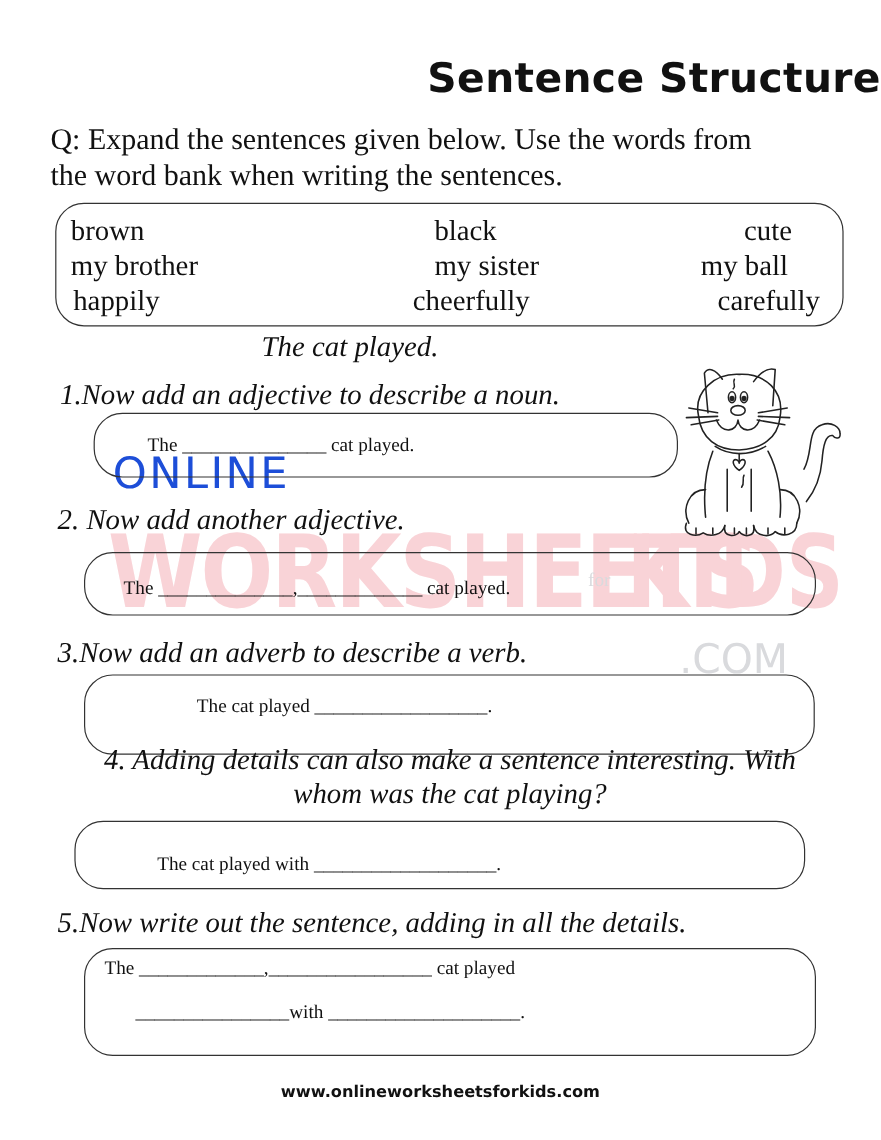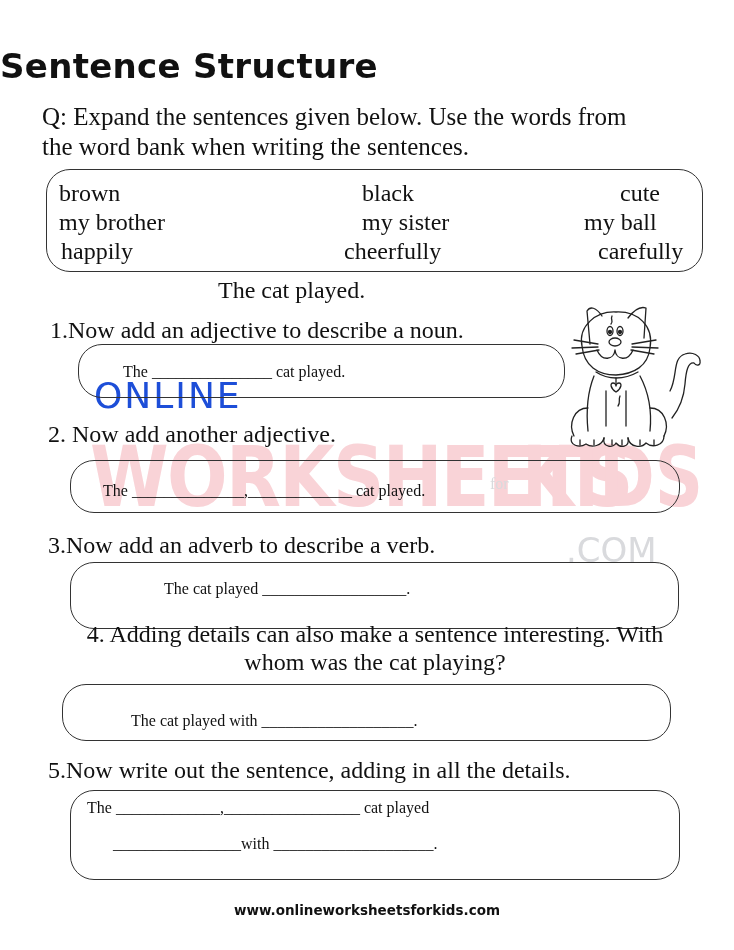--- a/index.html
+++ b/index.html
@@ -1,23 +1,23 @@
 <!DOCTYPE html>
 <html><head>
 <meta charset="utf-8">
 <style>
   html, body { margin:0; padding:0; background:#ffffff; }
   body { width:734px; height:950px; position:relative; overflow:hidden; font-family:"Liberation Serif", serif; color:#111; }
   .abs { position:absolute; }
-  .title { left:0; width:734px; top:46px; text-align:left; font-family:"DejaVu Sans", sans-serif; font-weight:bold; font-size:34px; letter-spacing:0.3px; color:#111; }
+  .title { left:0; width:734px; top:46px; text-align:right; font-family:"DejaVu Sans", sans-serif; font-weight:bold; font-size:34px; letter-spacing:0.3px; color:#111; }
   .q { left:42px; top:102px; font-size:25px; line-height:30px; width:660px; }
   .box { border:1.5px solid #333; border-radius:24px; background:transparent; box-sizing:border-box; }
   .wb { left:46px; top:169px; width:657px; height:103px; }
   .wb span { position:absolute; font-size:24px; line-height:28px; }
-  .prompt { font-size:24px; line-height:28px; }
+  .prompt { font-size:24px; line-height:28px;font-style:italic; }
   .ans { font-size:16px; line-height:28px; position:absolute; white-space:nowrap; }
   .wm { position:absolute; z-index:0; pointer-events:none; }
   .fg { z-index:2; }
   .footer { left:0; width:734px; top:902px; text-align:center; font-family:"DejaVu Sans", sans-serif; font-weight:bold; font-size:13.5px; color:#111; }
 </style>
 </head>
 <body>
 
 <div class="wm" style="left:0;top:0;width:734px;height:950px;">
   <div class="abs" style="left:94px;top:375px;font-family:'DejaVu Sans',sans-serif;font-size:36px;color:#1d4ed8;letter-spacing:2px;">ONLINE</div>

